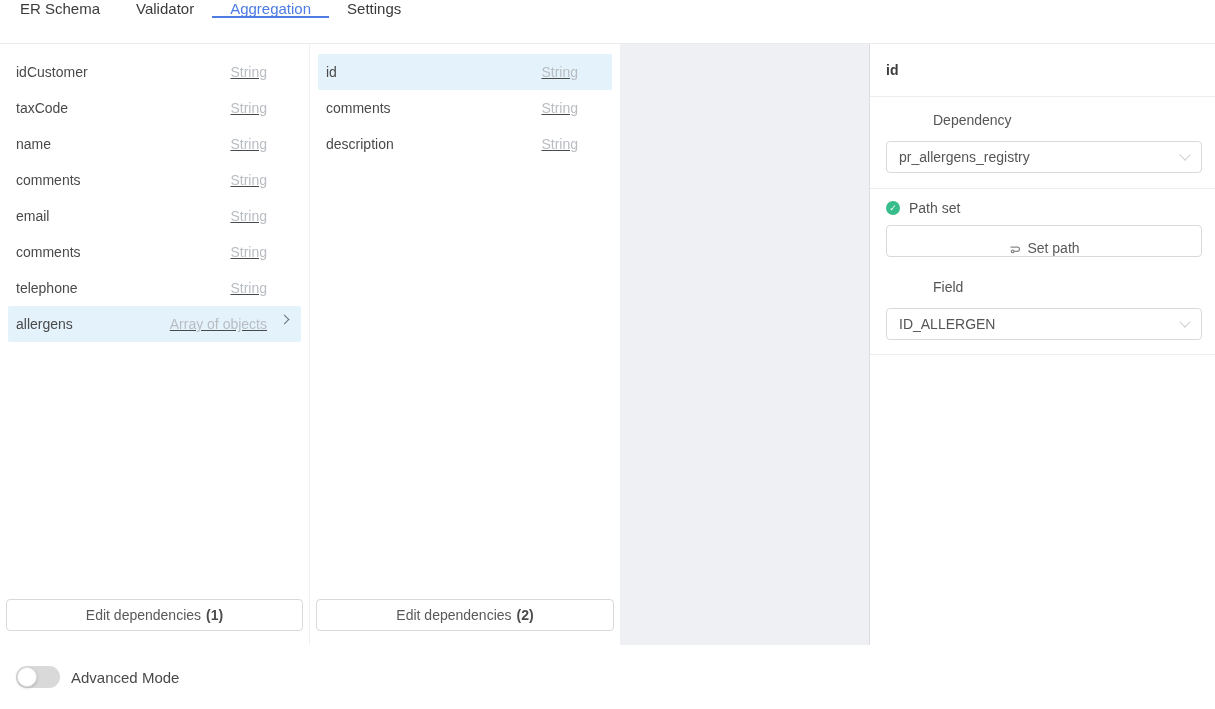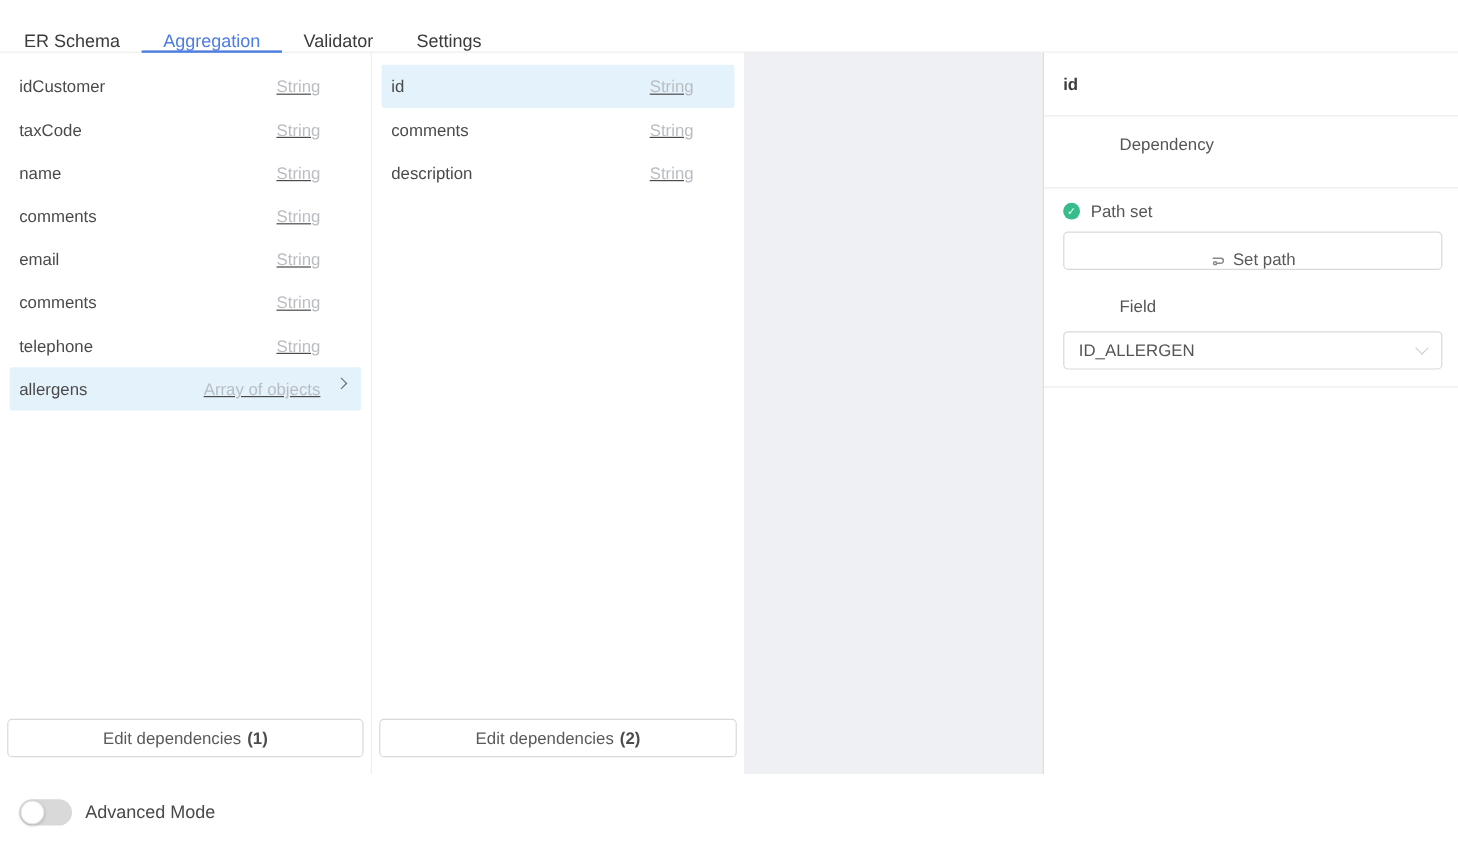--- a/index.html
+++ b/index.html
@@ -9,21 +9,21 @@
     font-size: 14px;
     color: #4a4a4a;
     overflow: hidden;
   }
 
   
   .tabbar {
     height: 44px;
     border-bottom: 1px solid #ebebeb;
     display: flex;
-    align-items: flex-end;
+    align-items: flex-start;
     padding-left: 2px;
     background: #fff;
   }
   .tab {
     display: flex;
     align-items: center;
     padding: 0 18px;
     font-size: 15px;
     color: #3b3b3b;
     position: relative;
@@ -184,22 +184,22 @@
   }
   .toggle-label { color: #494949; font-size: 15px; }
 </style>
 </head>
 <body>
 
 <div class="app">
 
   <header class="tabbar">
     <div class="tab">ER Schema</div>
+    <div class="tab">Validator</div>
     <div class="tab active">Aggregation</div>
-    <div class="tab">Validator</div>
     <div class="tab">Settings</div>
   </header>
 
   <div class="main">
 
     <section class="col-list first">
       <div class="rows">
           <div class="row">
     <span class="name">idCustomer</span>
     <span class="right">
@@ -319,20 +319,24 @@
       </div>
     </section>
 
     <section class="empty-col"></section>
 
     <aside class="inspector">
       <div class="insp-header">id</div>
 
       <div class="insp-section">
         <div class="insp-label">Dependency</div>
+        <div class="select">
+          <span>pr_allergens_registry</span>
+          <span class="chevron-down"></span>
+        </div>
       </div>
 
       <div class="insp-section second">
         <div class="path-status">
           <span class="check-circle">✓</span>
           <span>Path set</span>
         </div>
         <button class="btn setpath">
           <svg width="14" height="12" viewBox="0 0 14 12" fill="none" stroke="#8a8a8a" stroke-width="1.25" stroke-linecap="round">
             <path d="M3 3.2 H9.4 a2.1 2.1 0 0 1 0 4.2 H6.2"></path>

